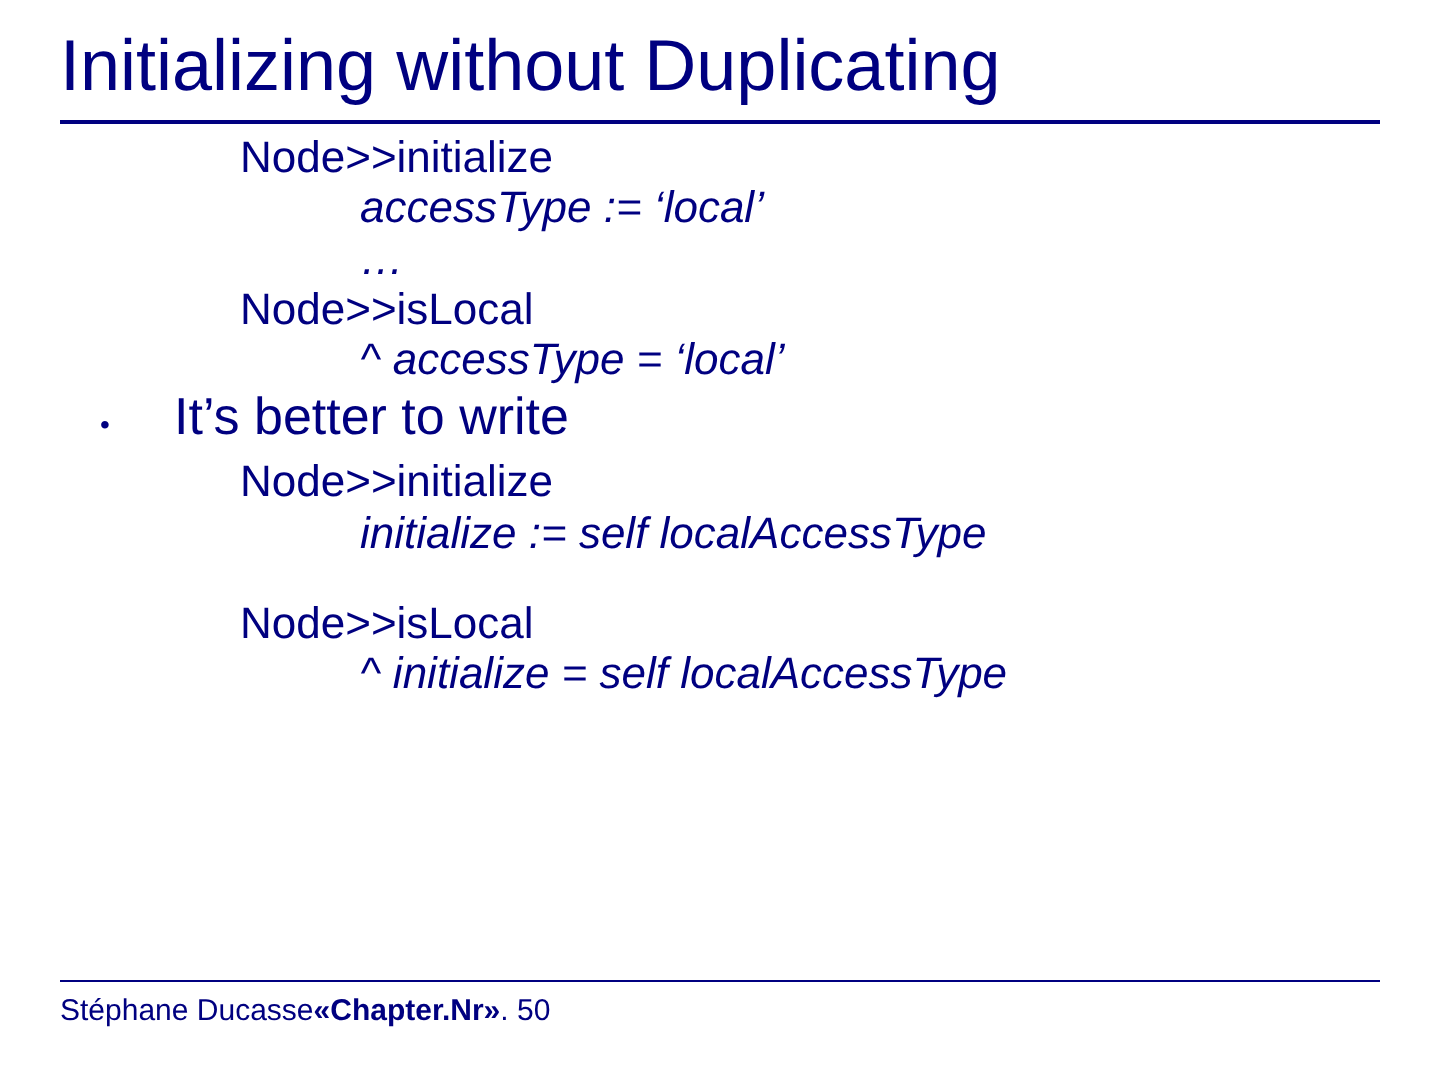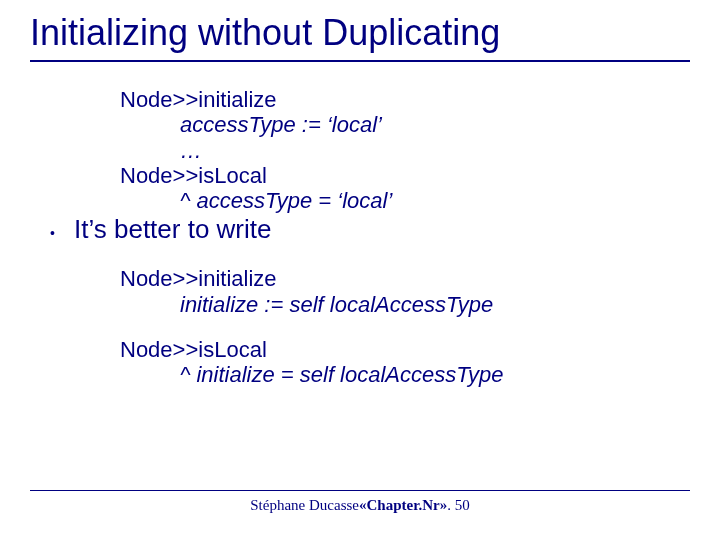--- a/index.html
+++ b/index.html
@@ -28,60 +28,59 @@
     border-top: 2px solid #000080;
   }
   .content {
     padding: 4px 30px 0 50px;
     font-size: 22px;
     line-height: 1.15;
   }
   .block {
     padding-left: 70px;
     margin-bottom: 2px;
-    margin-top: 21px;
   }
   .indent {
     padding-left: 60px;
     font-style: italic;
   }
   .bullet-row {
     display: flex;
     align-items: baseline;
     margin: 2px 0 4px 0;
   }
   .bullet-dot {
     width: 24px;
     flex: 0 0 24px;
     font-size: 14px;
     text-align: left;
     padding-top: 6px;
   }
   .bullet-text {
     font-size: 26px;
+    margin-left: 13px;
   }
   .spacer {
     height: 20px;
   }
   .footer {
     position: absolute;
     bottom: 22px;
     left: 30px;
     right: 30px;
   }
   .footer-rule {
     border: none;
     border-top: 1px solid #000080;
     margin: 0 0 6px 0;
   }
   .footer-row {
     display: flex;
-    justify-content: center;
+    justify-content: flex-start;
     font-size: 15px;
-    font-family: Liberation Serif, serif;
   }
   .footer-right b {
     font-weight: bold;
   }
 </style>
 </head>
 <body>
 
 <div class="slide">
 

